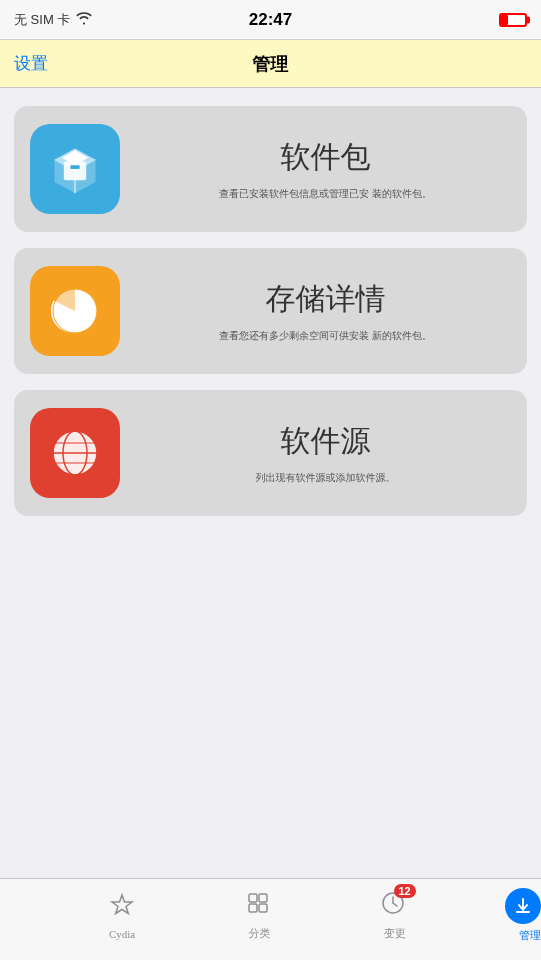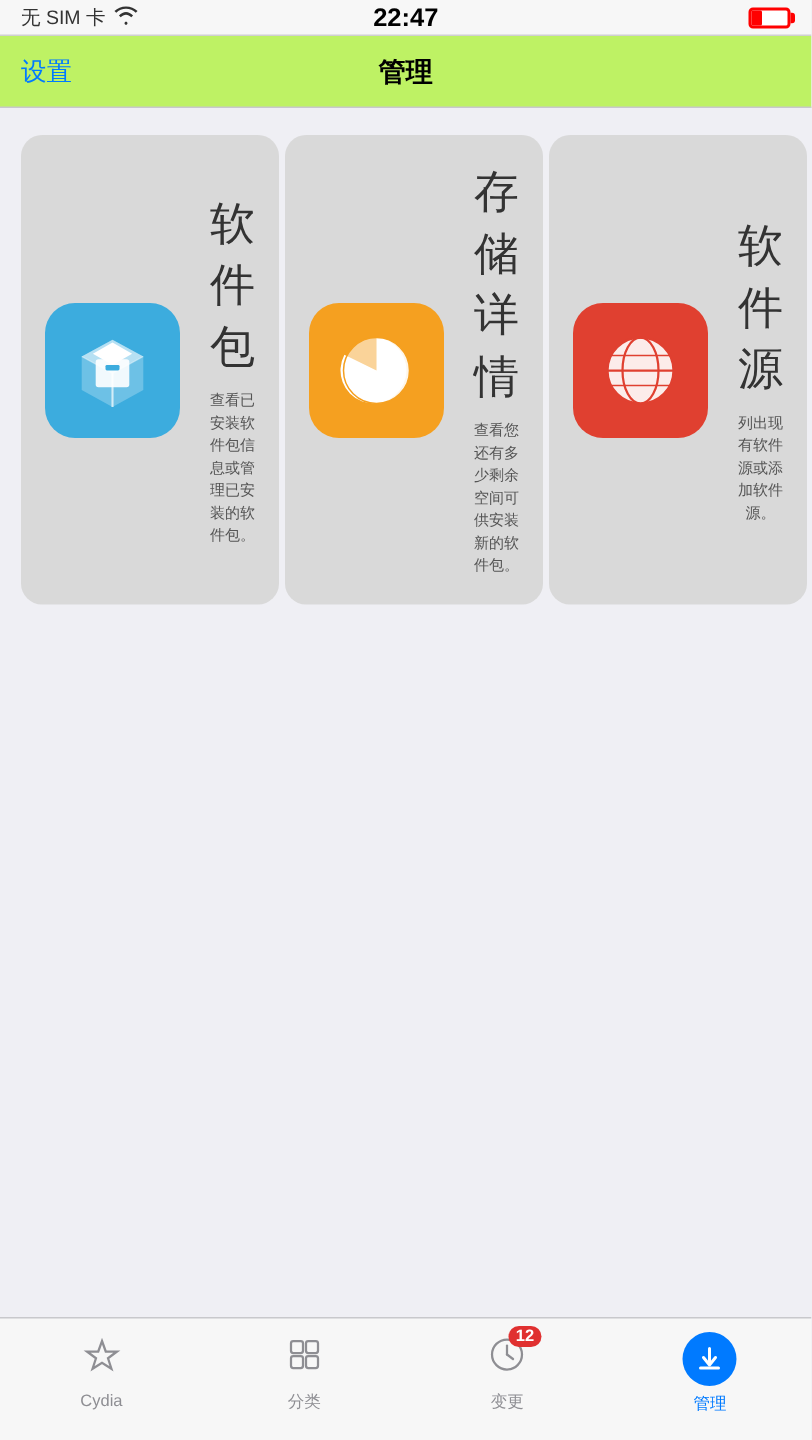--- a/index.html
+++ b/index.html
@@ -8,21 +8,21 @@
       height: 960px;
       background: #efeff4;
       font-family: -apple-system, "PingFang SC", "Helvetica Neue", sans-serif;
       overflow: hidden;
       position: relative;
     }
 
     
     .status-bar {
       width: 100%;
-      height: 24px;
+      height: 40px;
       background: #f7f7f7;
       display: flex;
       align-items: center;
       justify-content: space-between;
       padding: 0 14px;
       border-bottom: 1px solid #d0d0d0;
     }
     .status-left {
       display: flex;
       align-items: center;
@@ -66,21 +66,21 @@
       width: 30%;
       height: 100%;
       background: #f00;
       border-radius: 1px;
     }
 
     
     .nav-bar {
       width: 100%;
       height: 48px;
-      background: #bef264;
+      background: #fef9c3;
       border-bottom: 1px solid #c8c8cc;
       display: flex;
       align-items: center;
       justify-content: center;
       position: relative;
     }
     .nav-back {
       position: absolute;
       left: 14px;
       color: #007aff;
@@ -90,21 +90,22 @@
     .nav-title {
       font-size: 18px;
       font-weight: 600;
       color: #000;
     }
 
     
     .content {
       padding: 18px 14px;
       display: flex;
-      gap: 4px;
+      flex-direction: column;
+      gap: 16px;
     }
 
     
     .card {
       background: #d9d9d9;
       border-radius: 14px;
       display: flex;
       align-items: center;
       padding: 18px 16px;
       gap: 20px;
@@ -167,35 +168,36 @@
       height: 82px;
       background: #f7f7f7;
       border-top: 1px solid #c8c8cc;
       display: flex;
       align-items: center;
       justify-content: space-around;
     }
     .tab-item {
       display: flex;
       flex-direction: column;
-      align-items: center;
+      align-items: flex-end;
       gap: 4px;
       flex: 1;
       cursor: pointer;
       padding-bottom: 8px;
     }
     .tab-icon {
       font-size: 24px;
       color: #8e8e93;
       position: relative;
     }
     .tab-icon.active { color: #007aff; }
     .tab-label {
       font-size: 11px;
       color: #8e8e93;
+      font-family: Liberation Serif, serif;
     }
     .tab-label.active { color: #007aff; }
     .badge {
       position: absolute;
       top: -6px;
       right: -10px;
       background: #e03030;
       color: #fff;
       font-size: 11px;
       font-weight: 600;

